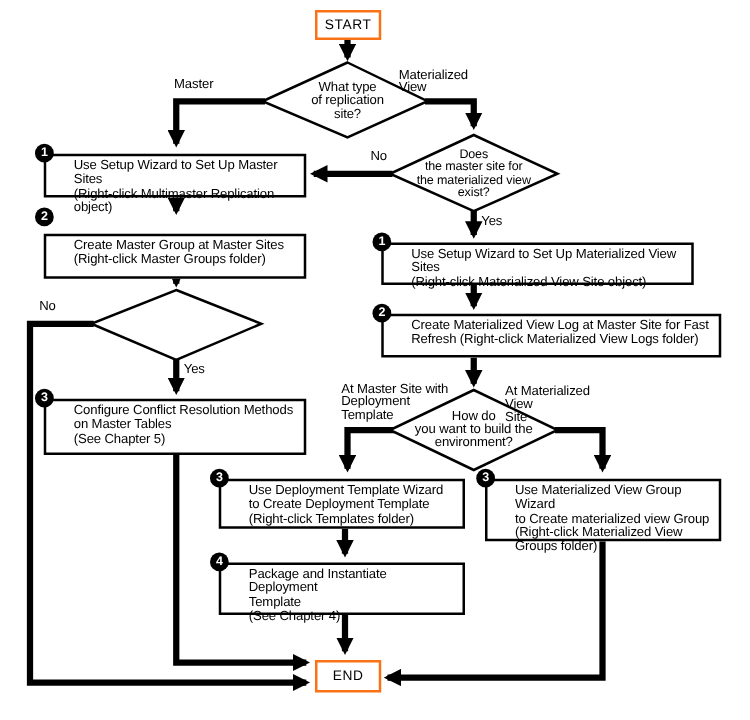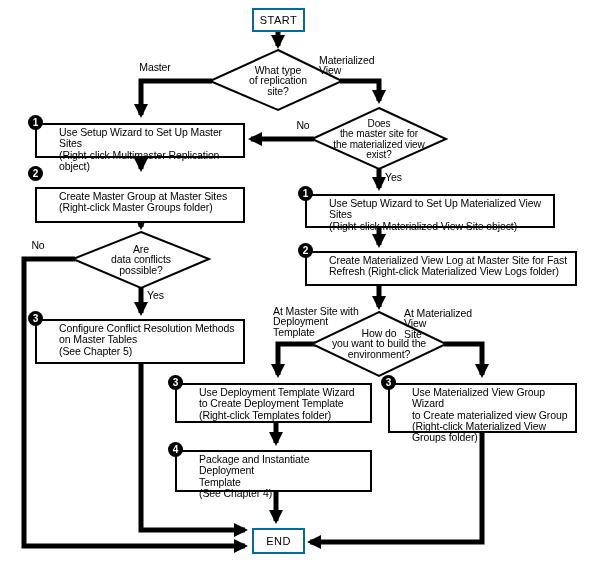--- a/index.html
+++ b/index.html
@@ -10,21 +10,21 @@
   .wires { position:absolute; left:0; top:0; z-index:1; }
   .pbox {
     position:absolute; background:#fff; border:2px solid #000;
     box-sizing:border-box; z-index:2;
   }
   .ptext {
     font-size:10.5px; line-height:11.3px; white-space:pre-line;
     padding:2px 3px 0 22px; letter-spacing:-0.1px;
   }
   .terminal {
-    position:absolute; background:#fff; border:2px solid #0369a1;
+    position:absolute; background:#fff; border:2px solid #f97316;
     box-sizing:border-box; z-index:2;
     display:flex; align-items:center; justify-content:center;
     font-size:11px; letter-spacing:0.5px;
   }
   .badge {
     position:absolute; width:15px; height:15px; border-radius:50%;
     background:#000; color:#fff; z-index:4;
     display:flex; align-items:center; justify-content:center;
     font-size:10px; font-weight:bold;
   }
@@ -82,23 +82,20 @@
   <div class="terminal" style="left:252px; top:8px; width:53px; height:24px;">START</div>
   <div class="terminal" style="left:252px; top:528px; width:53px; height:26px;">END</div>
 
   <div class="dlabel" style="left:218px; top:65px; width:120px;">What type
 of replication
 site?</div>
   <div class="dlabel" style="left:314px; top:119px; width:130px; font-size:10px;">Does
 the master site for
 the materialized view
 exist?</div>
-  <div class="dlabel" style="left:81px; top:244px; width:120px;">Are
-data conflicts
-possible?</div>
   <div class="dlabel" style="left:314px; top:328px; width:130px;">How do
 you want to build the
 environment?</div>
 
   <div class="flabel ta-c" style="left:132px; top:62px; width:46px;">Master</div>
   <div class="flabel ta-r" style="left:319px; top:55px; width:67px;">Materialized
 View</div>
   <div class="flabel ta-c" style="left:292px; top:120px; width:22px;">No</div>
   <div class="flabel" style="left:385px; top:172px;">Yes</div>
   <div class="flabel ta-c" style="left:26px; top:240px; width:24px;">No</div>

